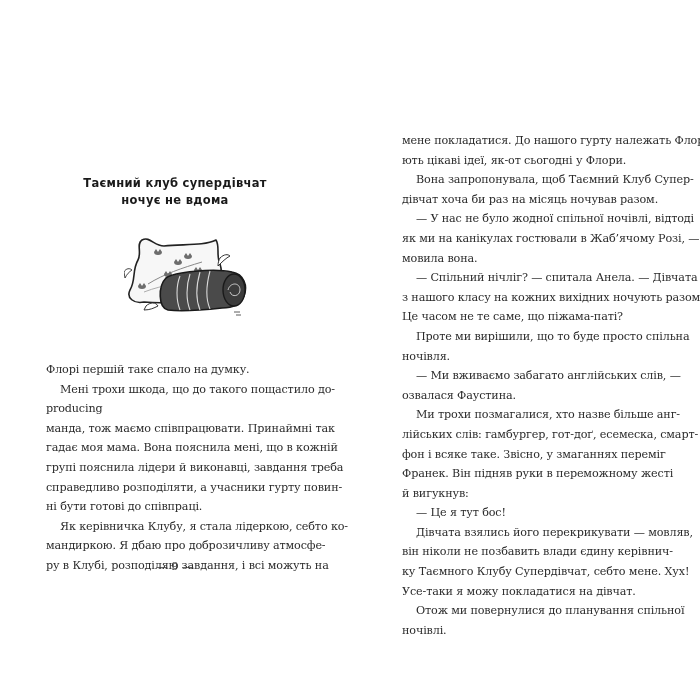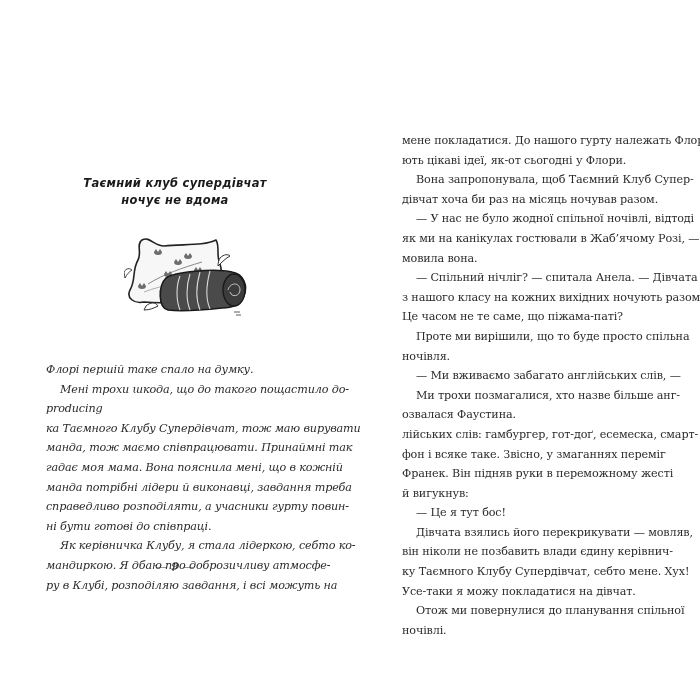--- a/index.html
+++ b/index.html
@@ -13,21 +13,21 @@
       position: relative;
       overflow: hidden;
       font-family: "DejaVu Serif", "Liberation Serif", serif;
       color: #2a2a2a;
     }
     .page {
       position: absolute;
       top: 0;
       height: 700px;
     }
-    .page-left { left: 46px; width: 258px; font-style: italic; }
+    .page-left { left: 46px; width: 258px; }
     .page-right { left: 402px; width: 256px; }
 
     .chapter-title {
       position: absolute;
       top: 174px;
       left: 0;
       width: 258px;
       text-align: center;
       font-family: "DejaVu Sans", "Liberation Sans", sans-serif;
       font-weight: bold;
@@ -121,24 +121,23 @@
       <path d="M76 40 C72 54 72 68 76 78"></path>
       <path d="M86 39 C82 54 82 68 86 77"></path>
     </g>
     <path d="M110 80 l6 0 M112 83 l5 0" stroke="#333" stroke-width="0.8"></path>
   </svg>
 
   <div class="text-block">
     <span class="line last">Флорі першій таке спало на думку.</span>
     <span class="line indent">Мені трохи шкода, що до такого пощастило до-</span>
     <span class="line">producing</span>
-    <span class="line">ка Таємного Клубу Супердівчат, тож маю вирувати</span>
     <span class="line">манда, тож маємо співпрацювати. Принаймні так</span>
     <span class="line">гадає моя мама. Вона пояснила мені, що в кожній</span>
-    <span class="line">манда потрібні лідери й виконавці, завдання треба</span>
+    <span class="line">групі пояснила лідери й виконавці, завдання треба</span>
     <span class="line">справедливо розподіляти, а учасники гурту повин-</span>
     <span class="line last">ні бути готові до співпраці.</span>
     <span class="line indent">Як керівничка Клубу, я стала лідеркою, себто ко-</span>
     <span class="line">мандиркою. Я дбаю про доброзичливу атмосфе-</span>
     <span class="line">ру в Клубі, розподіляю завдання, і всі можуть на</span>
   </div>
 
   <div class="folio">— 9 —</div>
 </div>
 
@@ -150,22 +149,22 @@
     <span class="line last">дівчат хоча би раз на місяць ночував разом.</span>
     <span class="line indent">— У нас не було жодної спільної ночівлі, відтоді</span>
     <span class="line">як ми на канікулах гостювали в Жаб’ячому Розі, —</span>
     <span class="line last">мовила вона.</span>
     <span class="line indent">— Спільний нічліг? — спитала Анела. — Дівчата</span>
     <span class="line">з нашого класу на кожних вихідних ночують разом.</span>
     <span class="line last">Це часом не те саме, що піжама-паті?</span>
     <span class="line indent">Проте ми вирішили, що то буде просто спільна</span>
     <span class="line last">ночівля.</span>
     <span class="line indent">— Ми вживаємо забагато англійських слів, —</span>
+    <span class="line last">озвалася Фаустина.</span>
     <span class="line indent">Ми трохи позмагалися, хто назве більше анг-</span>
-    <span class="line last">озвалася Фаустина.</span>
     <span class="line">лійських слів: гамбургер, гот-доґ, есемеска, смарт-</span>
     <span class="line">фон і всяке таке. Звісно, у змаганнях переміг</span>
     <span class="line">Франек. Він підняв руки в переможному жесті</span>
     <span class="line last">й вигукнув:</span>
     <span class="line indent last">— Це я тут бос!</span>
     <span class="line indent">Дівчата взялись його перекрикувати — мовляв,</span>
     <span class="line">він ніколи не позбавить влади єдину керівнич-</span>
     <span class="line">ку Таємного Клубу Супердівчат, себто мене. Хух!</span>
     <span class="line last">Усе-таки я можу покладатися на дівчат.</span>
     <span class="line indent">Отож ми повернулися до планування спільної</span>

